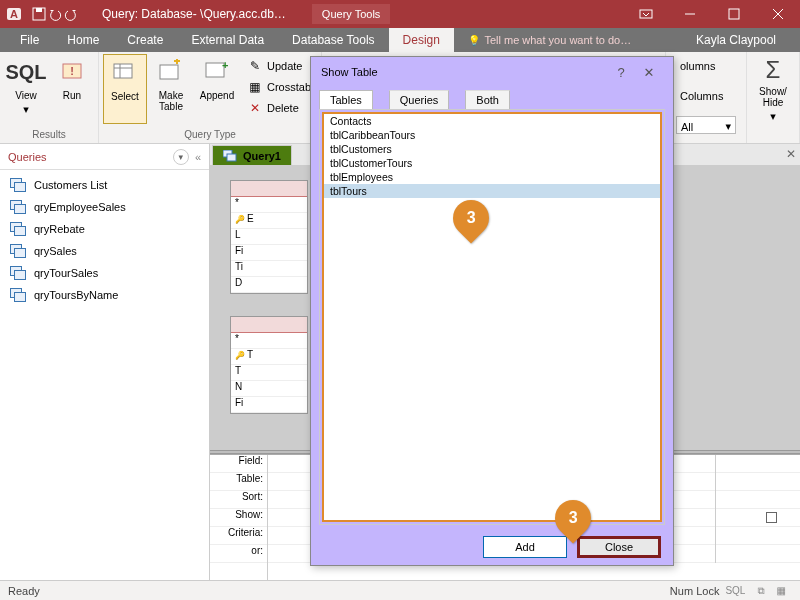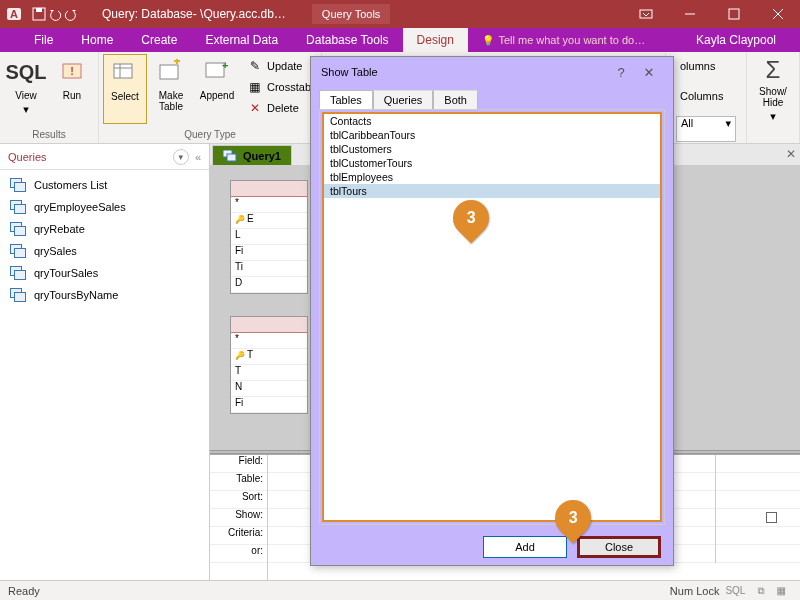--- a/index.html
+++ b/index.html
@@ -5,39 +5,39 @@
 *{margin:0;padding:0;box-sizing:border-box;font-family:"Segoe UI",Arial,sans-serif;font-size:11px;-webkit-user-select:none;user-select:none}
 body{width:800px;height:600px;overflow:hidden;background:#fff;position:relative}
 .titlebar{height:28px;background:#a4373a;display:flex;align-items:center;color:#fff}
 .tb-icon{width:28px;height:28px;display:flex;align-items:center;justify-content:center}
 .tb-qat{display:flex;gap:2px;padding:0 4px}
 .tb-title{flex:0 0 auto;padding:0 20px;font-size:12px;text-align:center}
 .tb-context{background:#b04a4d;padding:4px 10px;font-size:11px;margin-left:6px}
 .tb-spacer{flex:1}
 .tb-btns{display:flex}
 .tb-btn{width:44px;height:28px;display:flex;align-items:center;justify-content:center;font-size:10px}
-.ribbon-tabs{height:24px;background:#a21caf;display:flex;align-items:center;color:#fff;padding-left:20px}
+.ribbon-tabs{height:24px;background:#737373;display:flex;align-items:center;color:#fff;padding-left:6px}
 .rtab{padding:0 14px;height:24px;display:flex;align-items:center;font-size:12px}
 .rtab.active{background:#f3f2f1;color:#a4373a}
 .rtab.tell{color:#f0d0d0;font-size:11px}
 .rtab.tell::before{content:"\1F4A1";margin-right:4px;font-size:10px}
 .rtab.user{margin-left:auto;margin-right:10px}
 .ribbon{height:92px;background:#f3f2f1;border-bottom:1px solid #d0d0d0;display:flex}
 .rgroup{border-right:1px solid #e0e0e0;display:flex;flex-direction:column;padding:2px 4px}
 .rgroup-body{flex:1;display:flex;gap:2px;align-items:flex-start}
 .rgroup-label{text-align:center;font-size:10px;color:#666;padding:1px 0}
 .rbtn-lg{width:44px;display:flex;flex-direction:column;align-items:center;justify-content:flex-start;padding:2px;gap:2px;height:70px}
 .rbtn-lg .ico{width:32px;height:32px;display:flex;align-items:center;justify-content:center;font-size:20px}
 .rbtn-lg .lbl{font-size:10px;text-align:center;line-height:1.1}
 .rbtn-lg.sel{border:1px solid #c0a030;background:#fdf0d0}
 .rbtn-col{display:flex;flex-direction:column;gap:1px;padding:2px}
 .rbtn-sm{height:20px;display:flex;align-items:center;gap:4px;padding:0 4px;font-size:11px;white-space:nowrap}
 .rbtn-sm .ico{width:16px;height:16px;display:flex;align-items:center;justify-content:center;font-size:12px}
 .rgrow{flex:1}
-.rcombo{border:1px solid #bbb;background:#fff;height:26px;padding:0 4px;min-width:60px;display:flex;align-items:flex-start;justify-content:space-between;font-size:11px}
+.rcombo{border:1px solid #bbb;background:#fff;height:18px;padding:0 4px;min-width:60px;display:flex;align-items:flex-end;justify-content:space-between;font-size:11px}
 .workarea{position:absolute;top:144px;left:0;right:0;bottom:20px;display:flex;background:#e8e8e8}
 .navpane{width:210px;background:#fff;border-right:1px solid #ccc;display:flex;flex-direction:column}
 .nav-hdr{height:26px;border-bottom:1px solid #ddd;display:flex;align-items:center;padding:0 8px;color:#a4373a;font-size:15px}
 .nav-hdr .sp{flex:1}
 .nav-hdr .ch{width:16px;height:16px;border:1px solid #ccc;border-radius:50%;display:flex;align-items:center;justify-content:center;font-size:9px;color:#666}
 .nav-list{padding:4px 0}
 .nav-item{height:22px;display:flex;align-items:center;gap:8px;padding:0 10px}
 .nav-item .qico{width:16px;height:14px;position:relative}
 .nav-item .qico::before{content:"";position:absolute;left:0;top:0;width:10px;height:8px;border:1px solid #3a76b1;background:#e8f0fa}
 .nav-item .qico::after{content:"";position:absolute;left:4px;top:4px;width:10px;height:8px;border:1px solid #3a76b1;background:#e8f0fa}
@@ -60,21 +60,21 @@
 .qbe-cell{height:18px;border-bottom:1px solid #eee}
 .qbe-chk{display:flex;align-items:center;justify-content:center}
 .qbe-chk span{width:11px;height:11px;border:1px solid #666}
 .statusbar{position:absolute;left:0;right:0;bottom:0;height:20px;background:#f3f2f1;border-top:1px solid #ccc;display:flex;align-items:center;padding:0 8px;font-size:11px;color:#444}
 .statusbar .sp{flex:1}
 .sb-btn{padding:0 6px;color:#888;font-size:10px}
 .dialog{position:absolute;left:310px;top:56px;width:364px;height:510px;background:#c4b5fd;border:1px solid #888;box-shadow:2px 2px 8px rgba(0,0,0,.25);display:flex;flex-direction:column}
 .dlg-title{height:30px;display:flex;align-items:center;padding:0 10px;font-size:12px}
 .dlg-title .sp{flex:1}
 .dlg-tc{width:28px;text-align:center;font-size:13px;color:#555}
-.dlg-tabs{height:22px;display:flex;align-items:flex-end;padding-left:8px;gap:0}
+.dlg-tabs{height:22px;display:flex;align-items:flex-end;padding-left:8px;gap:16px}
 .dlg-tab{border:1px solid #bbb;border-bottom:none;padding:3px 10px;font-size:11px;background:#fff}
 .dlg-tab.inactive{background:#f3f3f3;border-top:1px solid #ddd}
 .dlg-body{flex:1;margin:0 8px 4px;border:1px solid #ccc;position:relative}
 .dlg-list{position:absolute;inset:2px;border:2px solid #e08b2c;background:#fff}
 .dlg-li{height:14px;padding:0 6px;font-size:10.5px;display:flex;align-items:center}
 .dlg-li.sel{background:#c6dced}
 .dlg-btns{height:36px;display:flex;align-items:center;justify-content:flex-end;gap:10px;padding:0 12px}
 .dlg-btn{width:84px;height:22px;border:1px solid #0468b0;background:#fff;display:flex;align-items:center;justify-content:center;font-size:11px}
 .dlg-btn.close{border:3px solid #7f1d1d;background:#e8e8e8}
 .callout{position:absolute;width:36px;height:36px;background:#e08b2c;border-radius:50% 50% 50% 0;transform:rotate(-45deg);display:flex;align-items:center;justify-content:center;box-shadow:0 1px 2px rgba(0,0,0,.3)}

